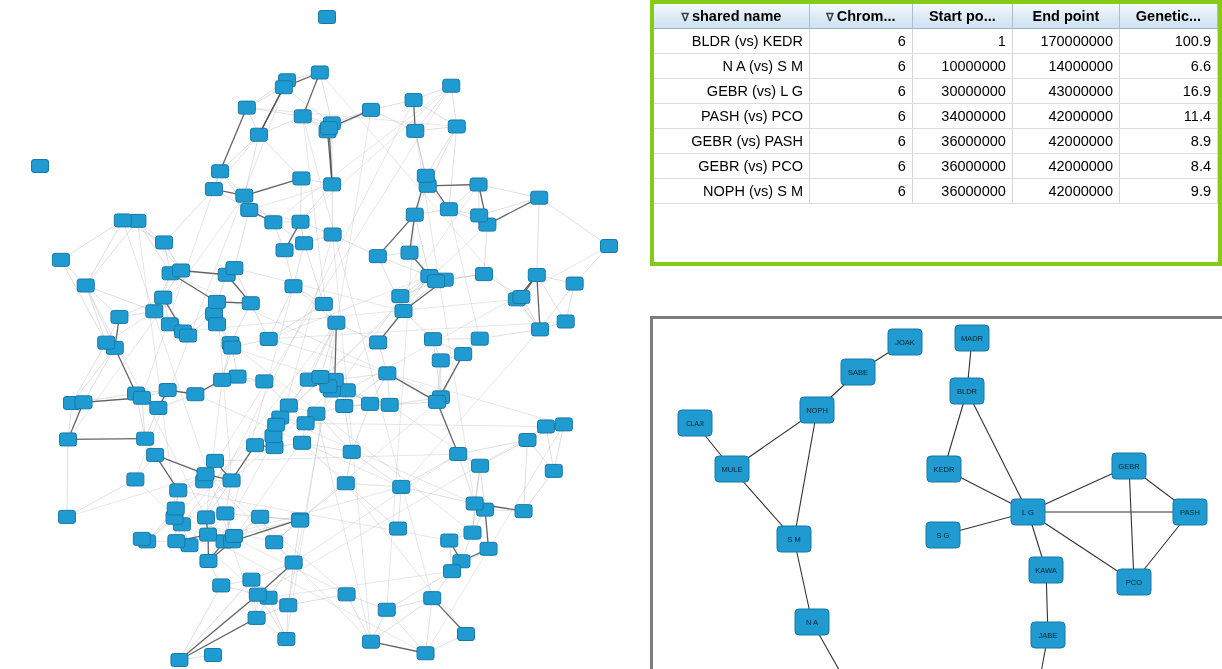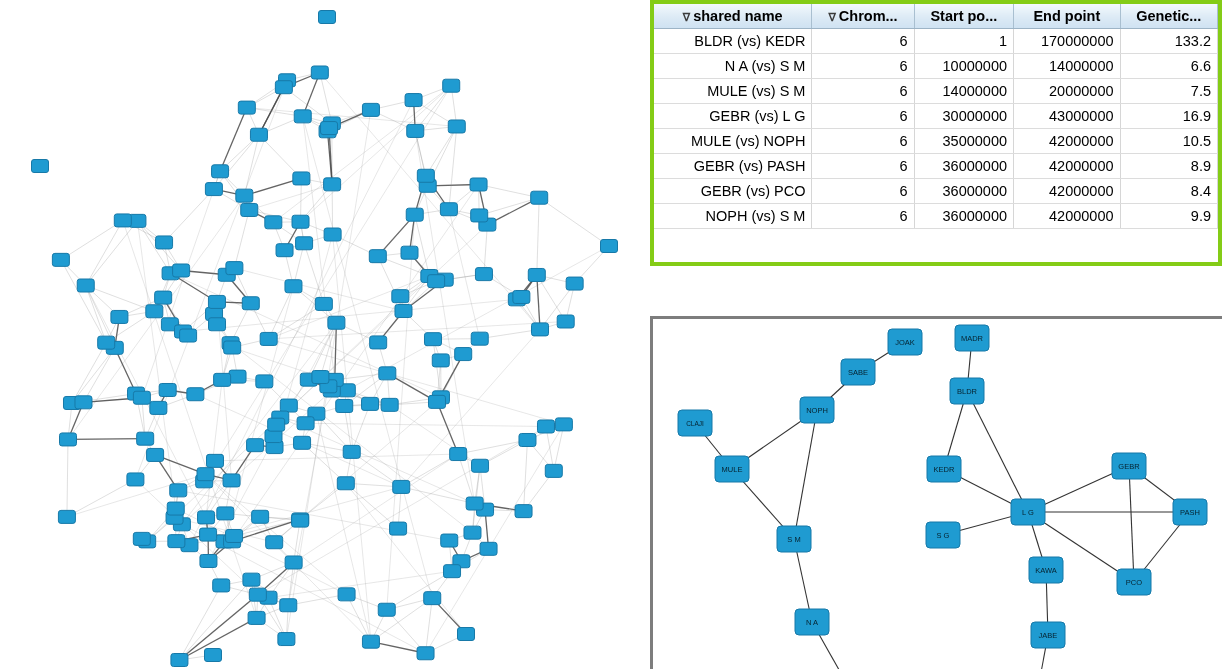--- a/index.html
+++ b/index.html
@@ -1141,49 +1141,42 @@
             <th><span>End point</span></th>
             <th><span>Genetic...</span></th>
           </tr>
       </thead>
       <tbody id="table-body">
           <tr>
             <td class="col-name">BLDR (vs) KEDR</td>
             <td class="col-num">6</td>
             <td class="col-num">1</td>
             <td class="col-num">170000000</td>
-            <td class="col-num">133.2</td>
+            <td class="col-num">100.9</td>
           </tr>
           <tr>
             <td class="col-name">N A (vs) S M</td>
             <td class="col-num">6</td>
             <td class="col-num">10000000</td>
             <td class="col-num">14000000</td>
             <td class="col-num">6.6</td>
           </tr>
           <tr>
-            <td class="col-name">MULE (vs) S M</td>
-            <td class="col-num">6</td>
-            <td class="col-num">14000000</td>
-            <td class="col-num">20000000</td>
-            <td class="col-num">7.5</td>
-          </tr>
-          <tr>
             <td class="col-name">GEBR (vs) L G</td>
             <td class="col-num">6</td>
             <td class="col-num">30000000</td>
             <td class="col-num">43000000</td>
             <td class="col-num">16.9</td>
           </tr>
           <tr>
-            <td class="col-name">MULE (vs) NOPH</td>
+            <td class="col-name">PASH (vs) PCO</td>
             <td class="col-num">6</td>
-            <td class="col-num">35000000</td>
+            <td class="col-num">34000000</td>
             <td class="col-num">42000000</td>
-            <td class="col-num">10.5</td>
+            <td class="col-num">11.4</td>
           </tr>
           <tr>
             <td class="col-name">GEBR (vs) PASH</td>
             <td class="col-num">6</td>
             <td class="col-num">36000000</td>
             <td class="col-num">42000000</td>
             <td class="col-num">8.9</td>
           </tr>
           <tr>
             <td class="col-name">GEBR (vs) PCO</td>

